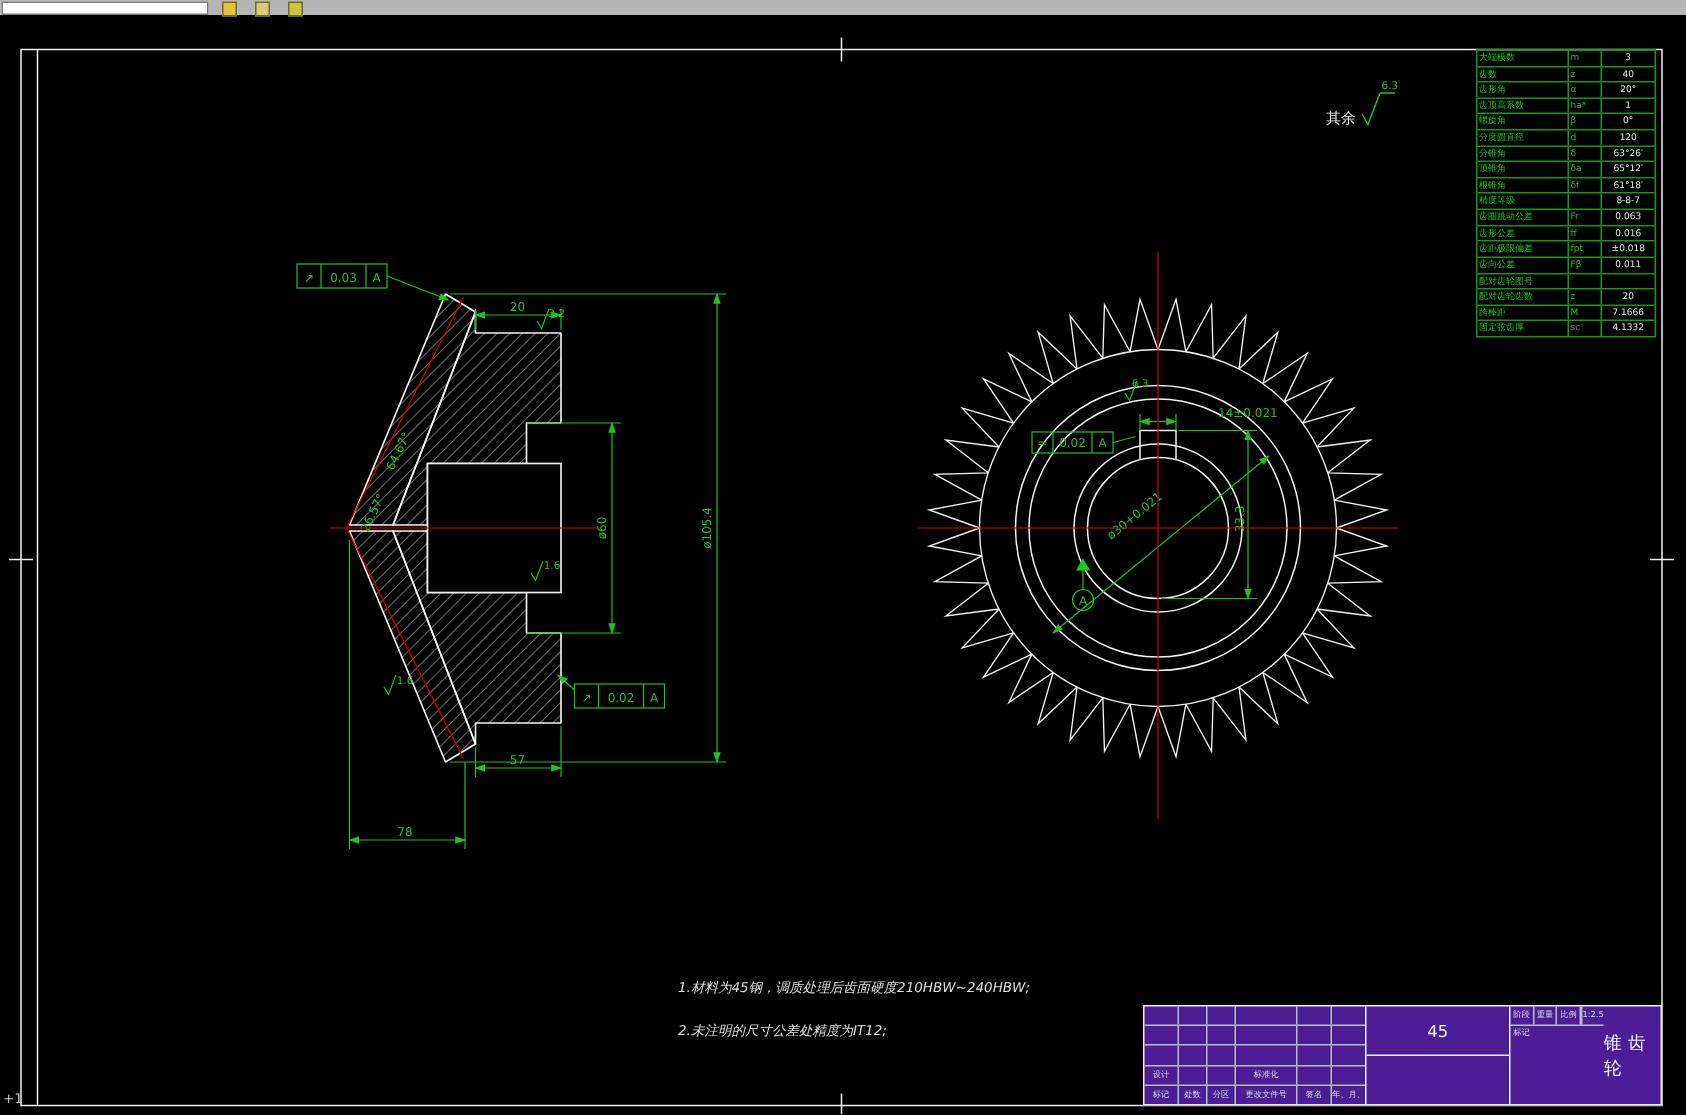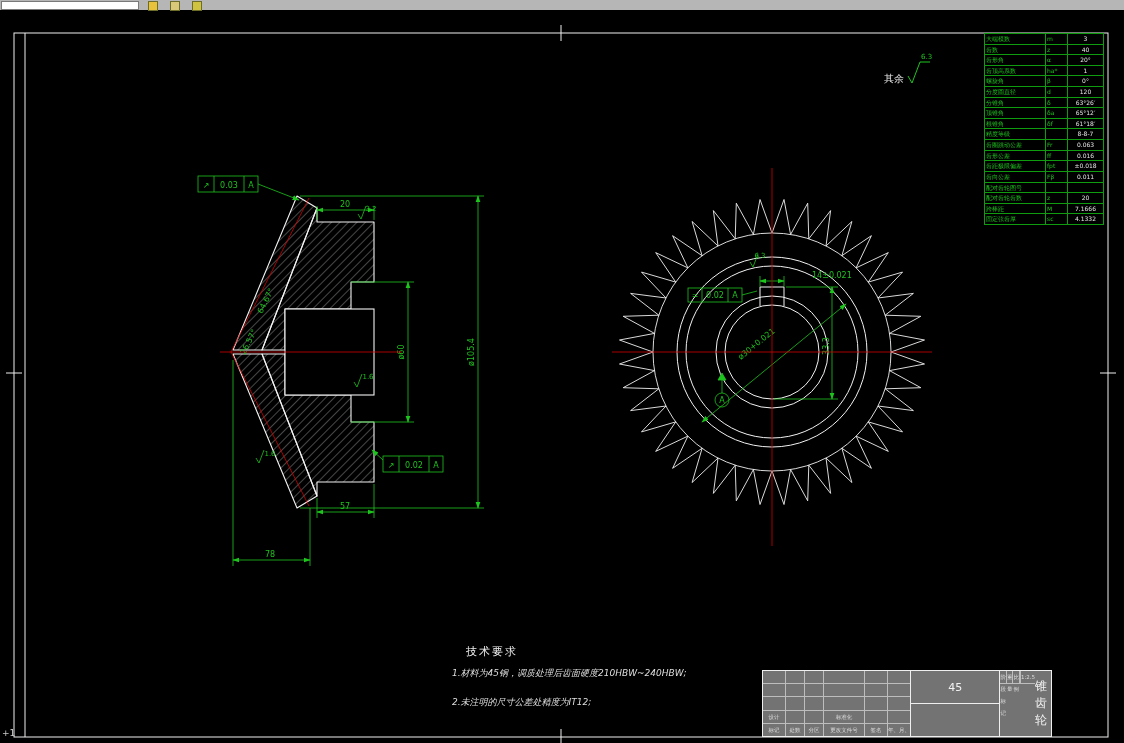--- a/index.html
+++ b/index.html
@@ -21,22 +21,22 @@
   .pt-cell{font-size:6px;line-height:10px;overflow:hidden;white-space:nowrap;padding:0 1px;box-sizing:border-box;}
   .pt-cell.c0{width:60px;color:#1ec41e;}
   .pt-cell.c1{width:22px;color:#1ec41e;border-left:1px solid #0f9c0f;}
   .pt-cell.c2{flex:1;color:#e6e6e6;border-left:1px solid #0f9c0f;text-align:center;}
   
   #tech-req{position:absolute;left:452px;top:644px;width:300px;color:#e8e8e8;}
   #tech-req .tr-title{font-size:11px;margin-left:14px;letter-spacing:2px;color:#f0f0f0;}
   #tech-req .tr-item{font-size:9px;margin-top:8px;color:#dedede;font-style:italic;}
   #tech-req .tr-item+.tr-item{margin-top:16px;}
   
-  #title-block{position:absolute;left:762px;top:670px;width:290px;height:67px;
-     border:1px solid #efefef;box-sizing:border-box;display:flex;background:#737373;color:#e8e8e8;}
+  #title-block{position:absolute;left:762px;top:670px;width:346px;height:67px;
+     border:1px solid #efefef;box-sizing:border-box;display:flex;background:#4c1d95;color:#e8e8e8;}
   .tb-left{width:148px;display:flex;flex-direction:column;border-right:1px solid #efefef;box-sizing:border-box;}
   .tb-rev-row,.tb-staff-row,.tb-label-row{flex:1;display:flex;border-top:1px solid #bdbdbd;}
   .tb-left>div:first-child{border-top:none;}
   .tb-cell{border-right:1px solid #bdbdbd;font-size:5.5px;line-height:12px;overflow:hidden;
      white-space:nowrap;text-align:center;color:#dcdcdc;}
   .tb-cell:last-child{border-right:none;}
   .w1{width:22px;} .w2{width:18px;} .w3{width:18px;} .w4{width:40px;} .w5{width:22px;} .w6{flex:1;}
   .tb-mid{width:96px;display:flex;flex-direction:column;border-right:1px solid #efefef;box-sizing:border-box;}
   .tb-material{height:32px;border-bottom:1px solid #efefef;display:flex;align-items:center;justify-content:center;
      font-size:11px;color:#f2f2f2;}
@@ -300,21 +300,20 @@
         <div class="pt-cell c2">7.1666</div>
       </div>
       <div class="pt-row">
         <div class="pt-cell c0">固定弦齿厚</div>
         <div class="pt-cell c1">sc</div>
         <div class="pt-cell c2">4.1332</div>
       </div>
     </div>
 
   <div id="tech-req">
-    <div class="tr-title">技术要求</div>
     <div class="tr-item">1.材料为45钢，调质处理后齿面硬度210HBW~240HBW;</div>
     <div class="tr-item">2.未注明的尺寸公差处精度为IT12;</div>
   </div>
 
   <div id="title-block">
     <div class="tb-left">
       <div class="tb-rev-row">
         <div class="tb-cell w1"></div>
           <div class="tb-cell w2"></div>
           <div class="tb-cell w3"></div>

